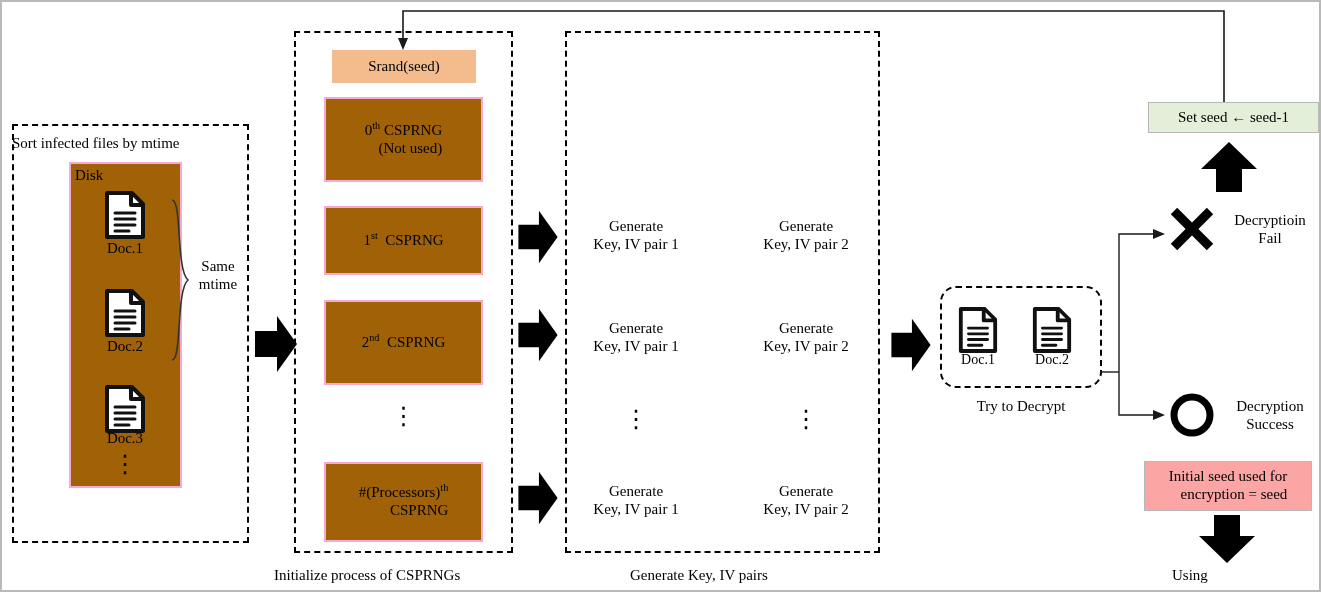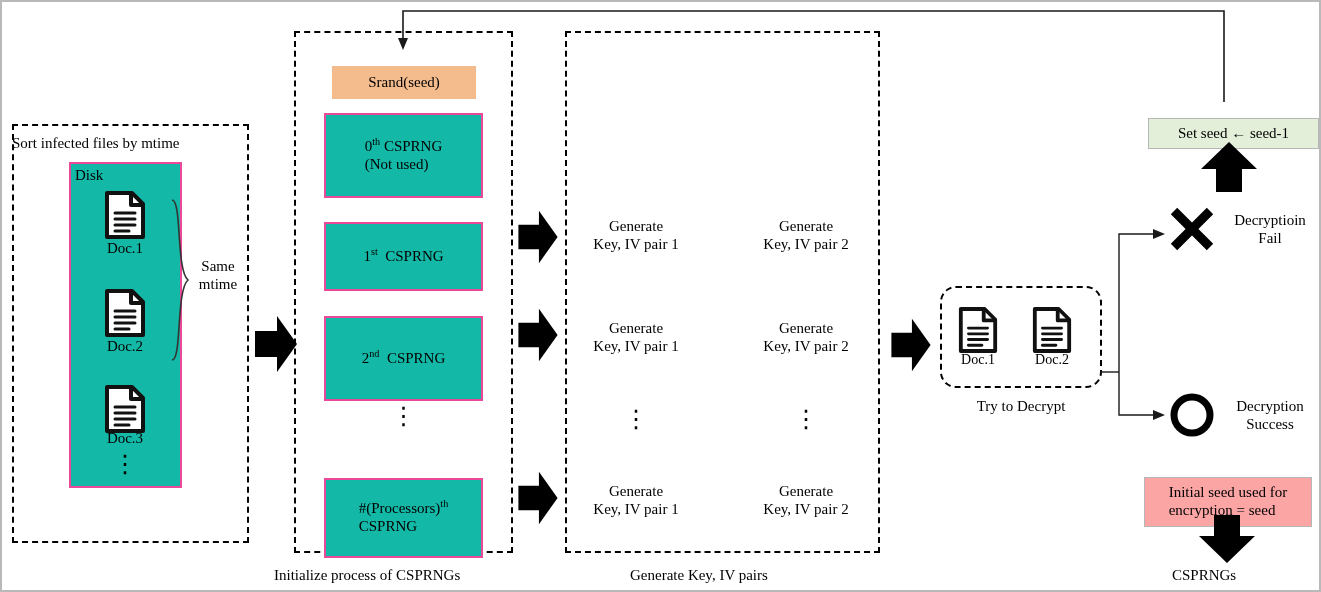--- a/index.html
+++ b/index.html
@@ -11,30 +11,30 @@
     overflow:hidden;
   }
   #root{
     position:relative;
     width:1321px;height:592px;
     box-sizing:border-box;
     border:2px solid #b9b9b9;
     background:#fff;
   }
   .abs{position:absolute;}
-  .ctr{display:flex;align-items:center;justify-content:center;text-align:left;margin-top:16px;}
+  .ctr{display:flex;align-items:center;justify-content:center;text-align:right;}
   .dashed-group{
     border:2px dashed #000;
     box-sizing:border-box;
     background:transparent;
   }
   .solid-box{
-    border:2px solid #ec4899;
+    border:2px solid #f9a8d4;
     box-sizing:border-box;
-    background:#14b8a6;
+    background:#a16207;
   }
   .lbl{font-size:15px;line-height:1.18;}
   .lbl-sm{font-size:14px;line-height:1.2;}
   .caption{font-size:15px;text-align:left;}
   .sup{font-size:0.68em;vertical-align:super;line-height:0;}
   .block-arrow-right svg, .block-arrow-up svg, .block-arrow-down svg{display:block;}
   .seedbox-green{background:#e4efd9;border:1px solid #b7b7b7;}
   .seedbox-blue{background:#fca5a5;border:1px solid #b7b7b7;}
   .srand-orange{background:#f4bb8d;border:0;}
   .vdots{
@@ -294,15 +294,15 @@
       <div>encryption = seed</div>
     </div>
   </div>
 
   <div class="abs block-arrow-down" style="left:1197px;top:513px;">
     <svg width="56" height="48" viewBox="0 0 56 48">
       <polygon points="28,48 56,21 41,21 41,0 15,0 15,21 0,21" fill="#000"></polygon>
     </svg>
   </div>
 
-  <div class="abs caption" style="left:1170px;top:565px;width:110px;">CSPRNGs</div>
+  <div class="abs caption" style="left:1170px;top:565px;width:110px;">Using</div>
 
 </div>
 
 </body></html>

